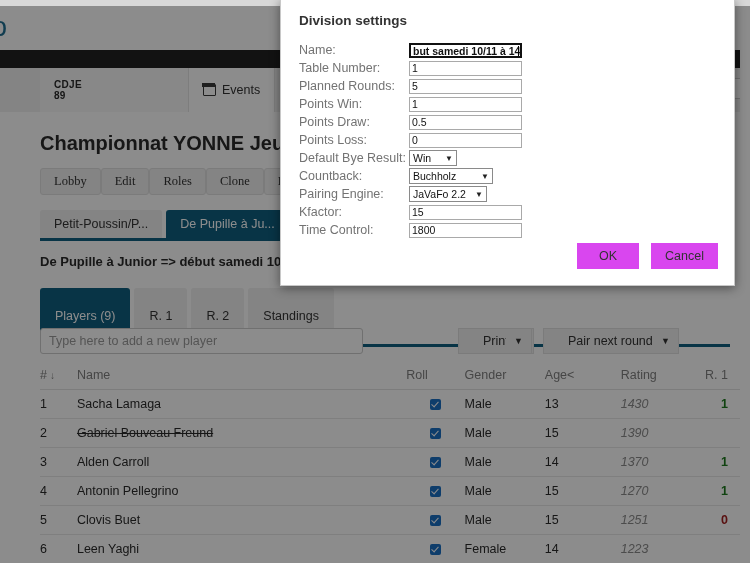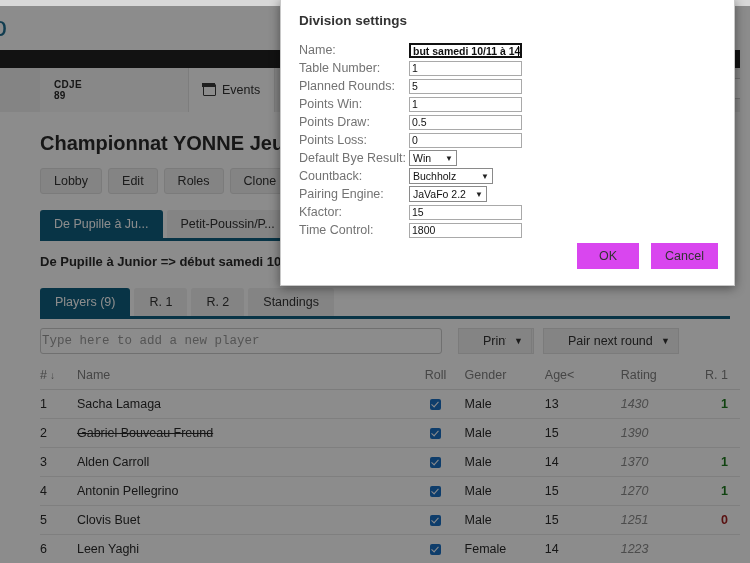--- a/index.html
+++ b/index.html
@@ -129,21 +129,21 @@
   }
 
   .page-title {
     position: absolute; left: 40px; top: 20px;
     font-size: 20px; font-weight: 700; color: #2b2b2b;
     white-space: nowrap;
   }
 
   .action-btns {
     position: absolute; left: 40px; top: 56px;
-    display: flex; gap: 6px;
+    display: flex;  font-family: Liberation Serif, serif;
   }
   .action-btn {
     background: #f0f0f0;
     border: 1px solid #e0e0e0;
     border-radius: 3px;
     font-size: 12.5px; color: #333333;
     padding: 5px 13px;
     white-space: nowrap;
   }
 
@@ -176,49 +176,49 @@
 
   
   .inner-tabs {
     position: absolute; left: 40px; top: 176px;
     display: flex;
     width: 690px;
     border-bottom: 3px solid #0f6080;
   }
   .inner-tab {
     font-size: 12.5px;
-    padding: 7px 15px;
+    padding: 21px 15px;
     background: #f0f0f0;
     color: #333333;
     margin-right: 4px;
     border-radius: 3px 3px 0 0;
     white-space: nowrap;
   }
   .inner-tab.active {
     background: #0f6080;
     color: #ffffff;
   }
 
   
   .addrow {
     position: absolute; left: 40px; top: 216px;
     width: 690px; height: 26px;
   }
   .add-input {
     position: absolute; left: 0; top: 0;
-    width: 402px; height: 26px;
+    width: 323px; height: 26px;
     box-sizing: border-box;
     border: 1px solid #cccccc;
     border-radius: 3px;
     background: #ffffff;
     font-size: 12.5px;
     color: #9a9a9a;
-    padding-left: 1px;
+    padding-left: 8px;
     line-height: 24px;
-    font-family: Liberation Mono, monospace;
+    font-family: Liberation Sans, sans-serif;
   }
   .toolbtn {
     position: absolute; top: 0; height: 26px;
     background: #f0f0f0;
     border: 1px solid #e0e0e0;
     box-sizing: border-box;
     font-size: 12.5px; color: #333333;
     line-height: 24px;
     padding: 0 24px;
     white-space: nowrap;
@@ -257,21 +257,21 @@
   }
   .col-num    { width: 38px; }
   .col-name   { width: 342px; }
   .col-roll   { width: 60px; text-align: center; }
   .col-gender { width: 82px; }
   .col-age    { width: 78px; }
   .col-rating { width: 70px; }
   .col-r1     { width: 40px; text-align: right; padding-right: 12px; }
 
   .ptable td.col-roll   { text-align: center; }
-  .ptable th.col-roll   { text-align: center; }
+  .ptable th.col-roll   { text-align: left; }
   .ptable td.col-r1     { text-align: right; padding-right: 12px; }
   .ptable th.col-r1     { text-align: right; padding-right: 12px; }
   .ptable td.col-rating { font-style: italic; color: #8a8a8a; }
   .ptable th.col-rating { font-style: normal; margin-left: 6px; }
 
   .strike { text-decoration: line-through; }
 
   .cb {
     display: inline-block;
     width: 11px; height: 11px;
@@ -421,22 +421,22 @@
 
       <div class="action-btns">
         <div class="action-btn">Lobby</div>
         <div class="action-btn">Edit</div>
         <div class="action-btn">Roles</div>
         <div class="action-btn">Clone</div>
         <div class="action-btn">Des</div>
       </div>
 
       <div class="division-tabs">
+        <div class="div-tab">Petit-Poussin/P...</div>
         <div class="div-tab active">De Pupille à Ju...</div>
-        <div class="div-tab">Petit-Poussin/P...</div>
       </div>
 
       <div class="division-subtitle">De Pupille à Junior =&gt; début samedi 10</div>
 
       <div class="inner-tabs">
         <div class="inner-tab active">Players (9)</div>
         <div class="inner-tab">R. 1</div>
         <div class="inner-tab">R. 2</div>
         <div class="inner-tab">Standings</div>
       </div>

